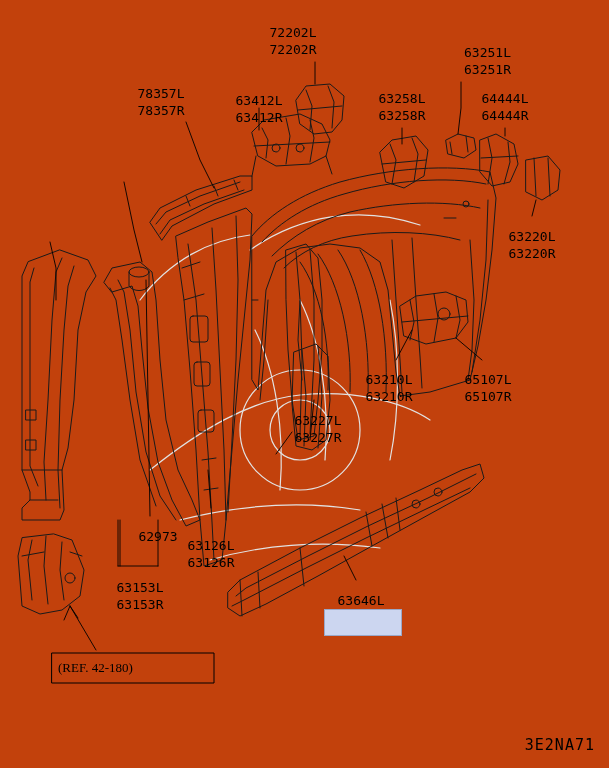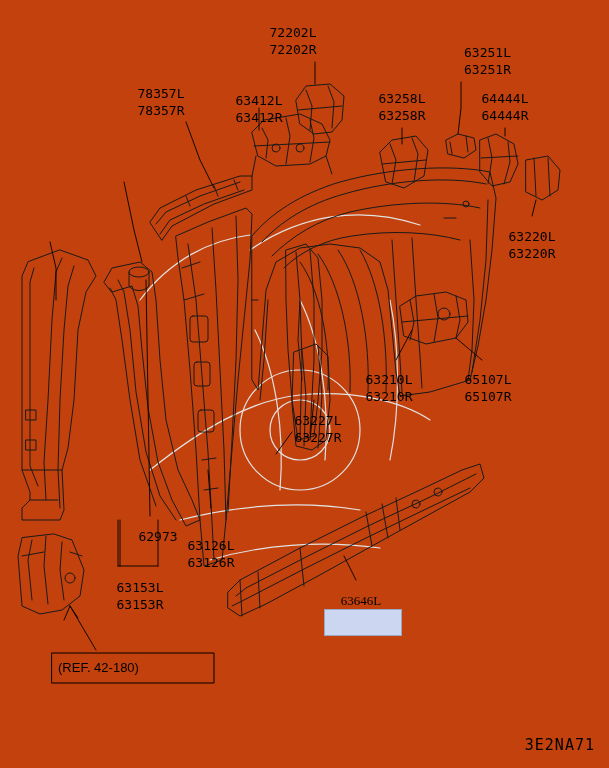--- a/index.html
+++ b/index.html
@@ -41,21 +41,21 @@
     right: 14px;
     bottom: 14px;
     font-size: 15px;
     font-family: "DejaVu Sans Mono", monospace;
     color: #000;
     letter-spacing: 1px;
   }
   .refbox {
     position: absolute;
     font-size: 13px;
-    font-family: Liberation Sans, sans-serif;
+    font-family: Liberation Serif, serif;
     color: #000;
   }
 </style>
 </head>
 <body>
 
 <div id="root">
 
   <svg class="diagram-svg" viewBox="0 0 609 768">
     <g fill="none" stroke="#000" stroke-width="1" stroke-linejoin="round" stroke-linecap="round">
@@ -292,18 +292,18 @@
 63210R</div>
   <div class="label c" style="left:438px; top:371px; width:100px;">65107L
 65107R</div>
   <div class="label c" style="left:268px; top:412px; width:100px;">63227L
 63227R</div>
   <div class="label c" style="left:108px; top:528px; width:100px;">62973</div>
   <div class="label c" style="left:161px; top:521px; width:100px;margin-top:16px;">63126L
 63126R</div>
   <div class="label c" style="left:90px; top:579px; width:100px;">63153L
 63153R</div>
-  <div class="label c" style="left:311px; top:592px; width:100px;font-family:Liberation Serif, serif;">63646L</div>
+  <div class="label c" style="left:311px; top:592px; width:100px;">63646L</div>
 
   <div class="refbox" style="left:58px; top:660px;">(REF. 42-180)</div>
 
   <div class="code-footer">3E2NA71</div>
 </div>
 
 </body></html>

